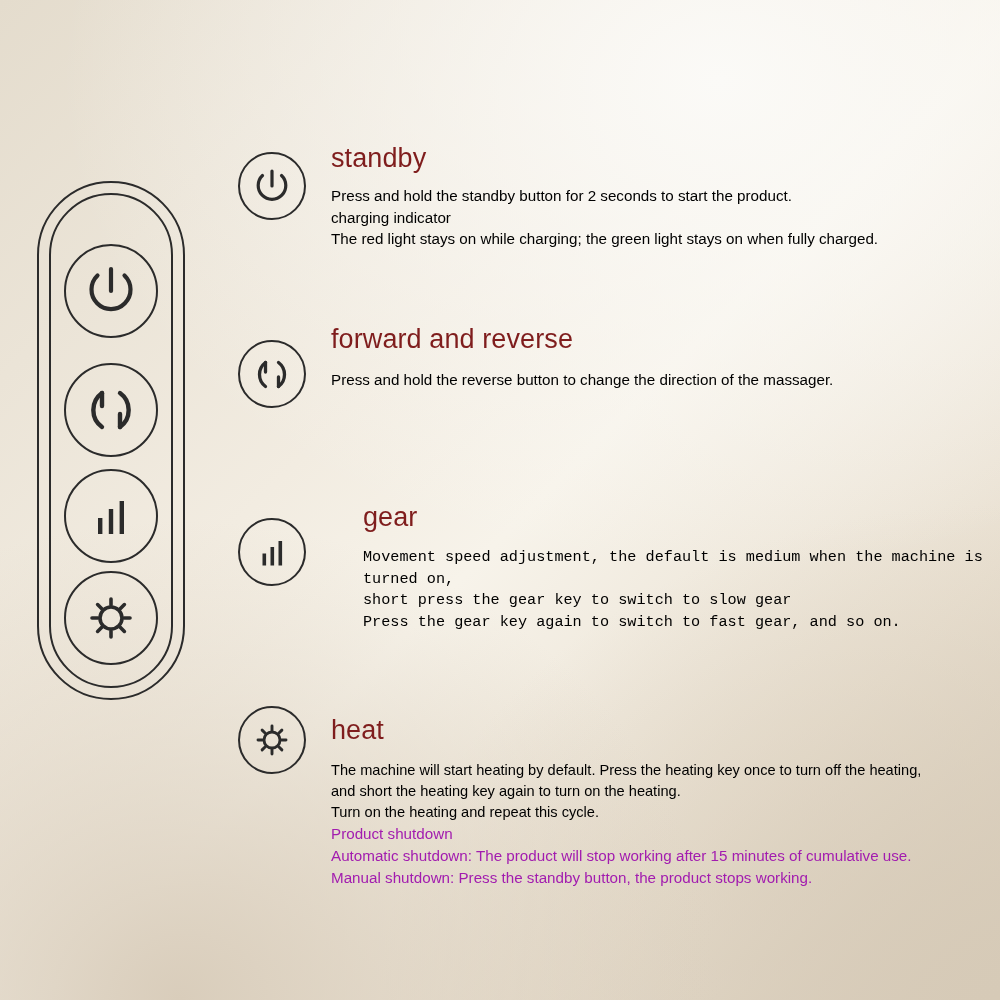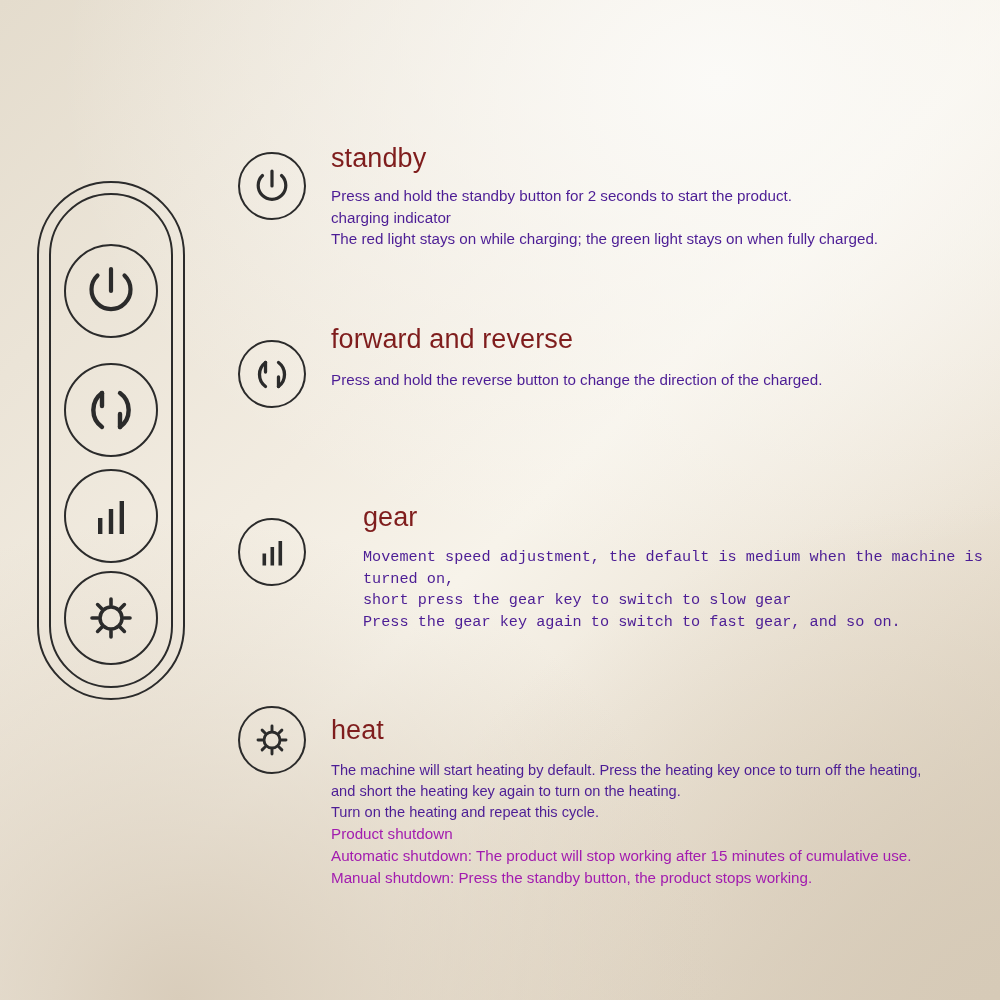--- a/index.html
+++ b/index.html
@@ -82,21 +82,21 @@
     font-size: 27px;
     font-weight: 400;
     line-height: 1.1;
     color: #7f1d1d;
     letter-spacing: 0.1px;
     white-space: nowrap;
   }
   .sec-body {
     font-size: 15.2px;
     line-height: 1.44;
-    color: #4c1d95;
+    color: #000000;
     white-space: pre-line;
   }
   .sec-body.tight { font-size: 14.6px; }
   .footer-block {
     position: absolute;
     font-size: 15.2px;
     line-height: 1.44;
     color: #a21caf;
     white-space: pre-line;
   }
@@ -180,21 +180,21 @@
       <svg width="64" height="64" viewBox="0 0 64 64">
         <path d="M25.5 20.5 A15 15 0 0 0 25.5 44.5" stroke="#2b2b2b" stroke-width="3.3" stroke-linecap="round" fill="none"></path>
         <path d="M38.5 20.5 A15 15 0 0 1 38.5 44.5" stroke="#2b2b2b" stroke-width="3.3" stroke-linecap="round" fill="none"></path>
         <path d="M25.5 20.5 L25.5 30" stroke="#2b2b2b" stroke-width="3.3" stroke-linecap="round" fill="none"></path>
         <path d="M38.5 44.5 L38.5 35" stroke="#2b2b2b" stroke-width="3.3" stroke-linecap="round" fill="none"></path>
       </svg>
     </span>
   </div>
   <div class="section" style="left:331px; top:325px; width:650px;">
     <div class="sec-title">forward and reverse</div>
-    <div class="sec-body" style="margin-top:14px;">Press and hold the reverse button to change the direction of the charged.</div>
+    <div class="sec-body" style="margin-top:14px;">Press and hold the reverse button to change the direction of the massager.</div>
   </div>
 
   <div class="legend-icon" style="left:238px; top:518px;">
     <span>
       <svg width="64" height="64" viewBox="0 0 64 64">
         <rect x="22.5" y="33.5" width="3.6" height="12" fill="#2b2b2b"></rect>
         <rect x="30.5" y="27" width="3.6" height="18.5" fill="#2b2b2b"></rect>
         <rect x="38.5" y="21" width="3.6" height="24.5" fill="#2b2b2b"></rect>
       </svg>
     </span>

